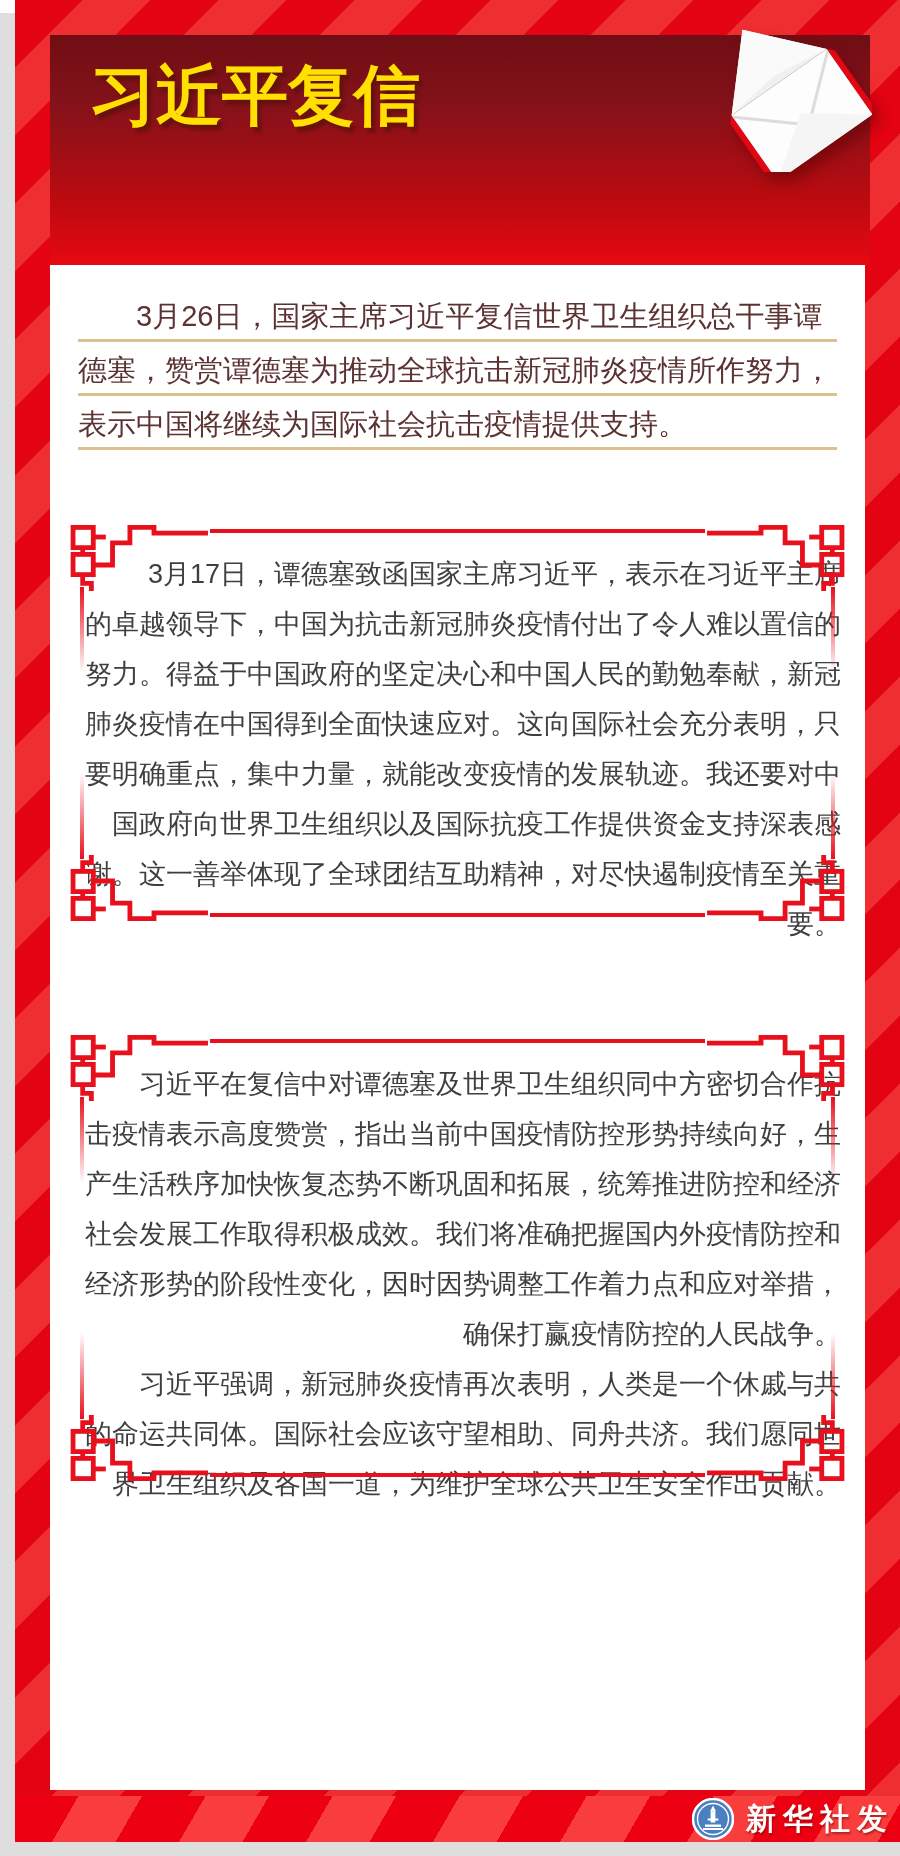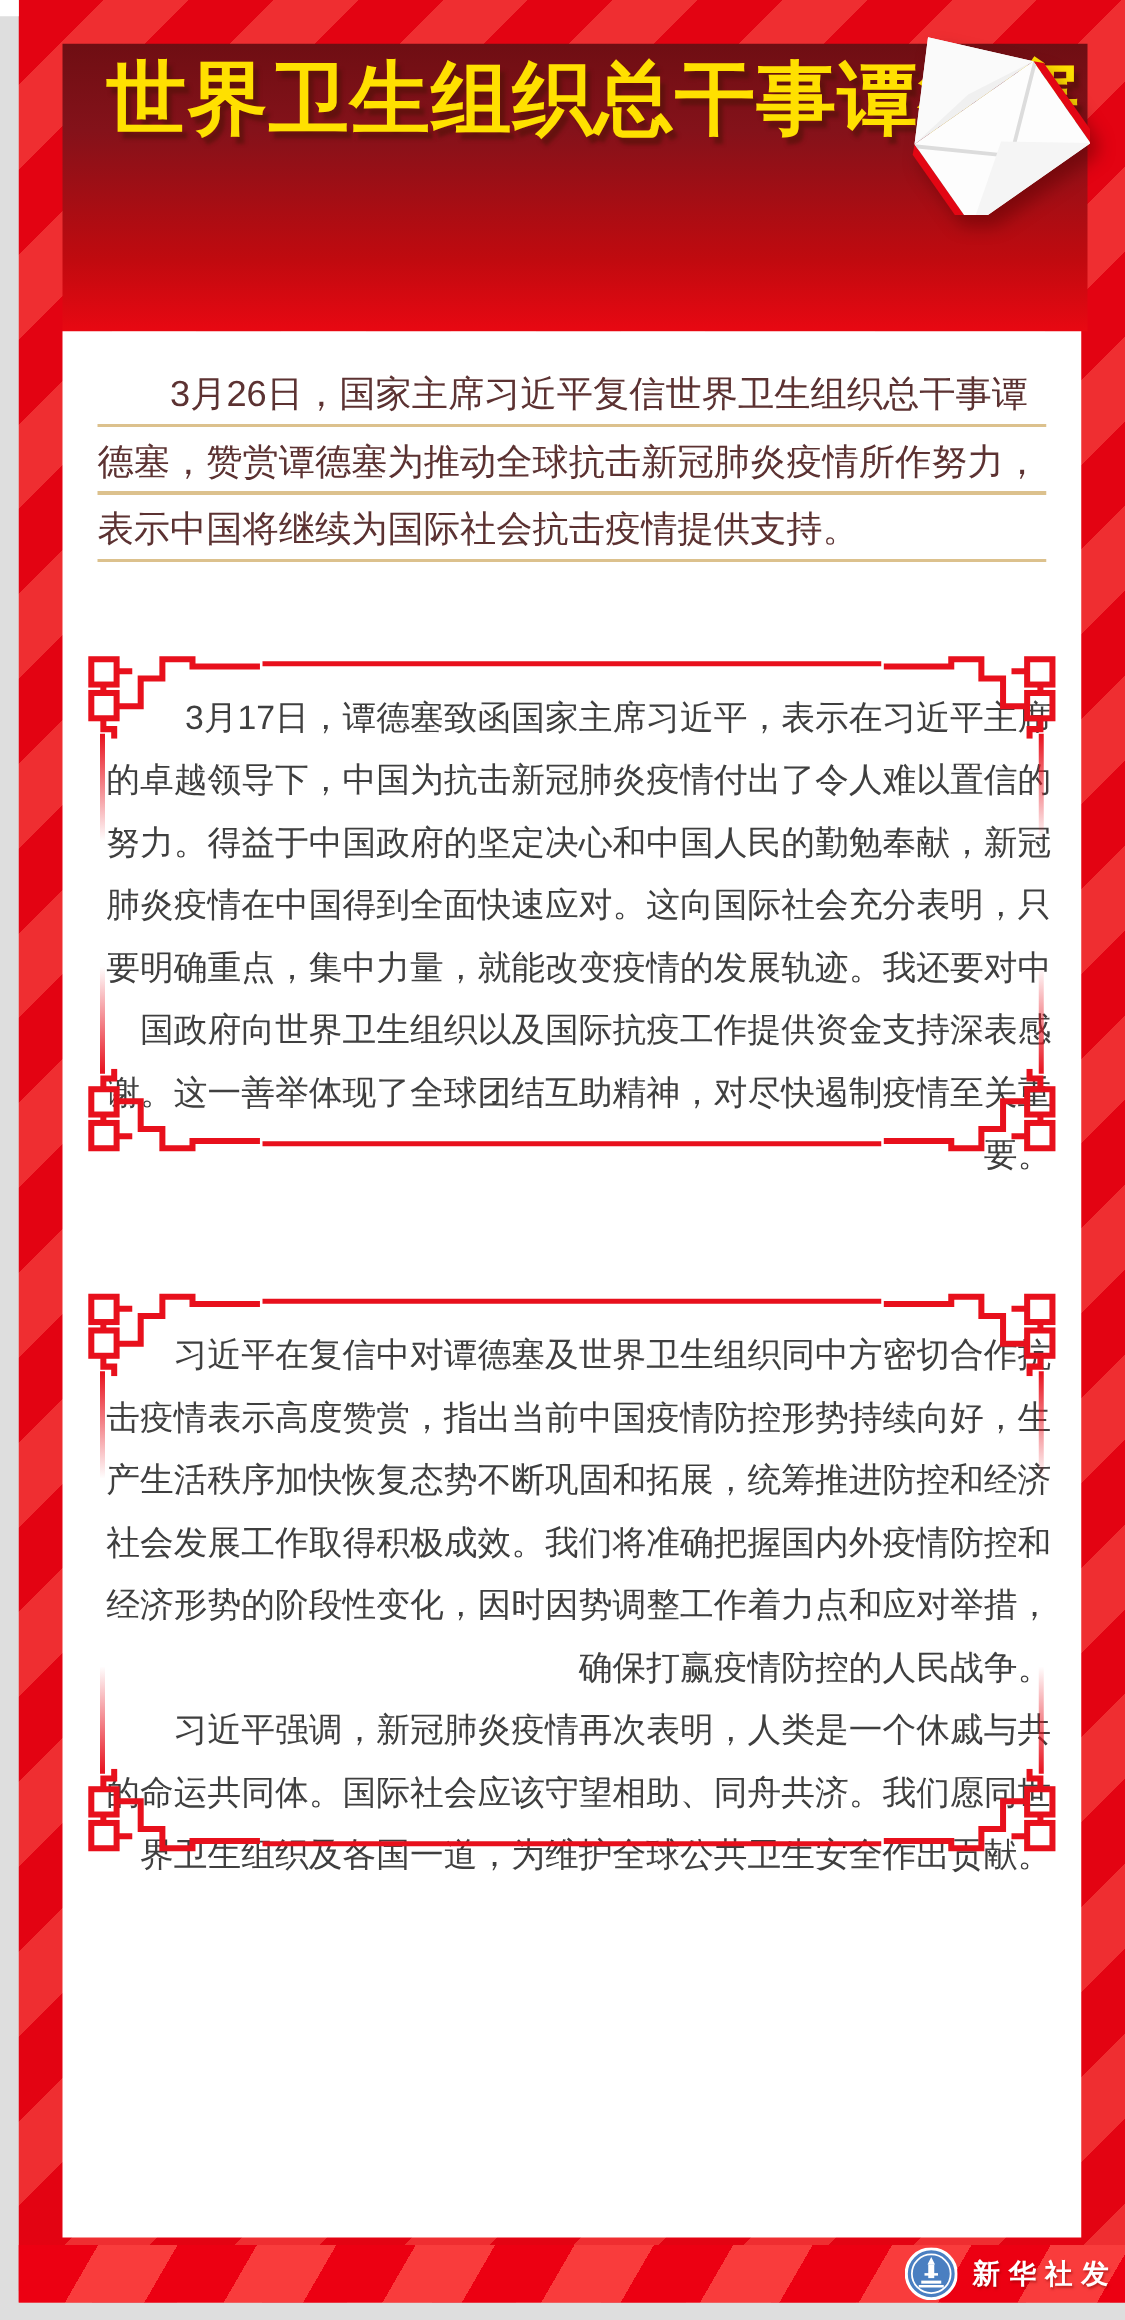--- a/index.html
+++ b/index.html
@@ -61,32 +61,32 @@
   .vfade.rt{right:12px;top:102px;background:linear-gradient(#e8101c,rgba(232,16,28,0));}
   .vfade.lb{left:12px;bottom:102px;background:linear-gradient(rgba(232,16,28,0),#e8101c);}
   .vfade.rb{right:12px;bottom:102px;background:linear-gradient(rgba(232,16,28,0),#e8101c);}
   
   .footer{
     position:absolute;left:0;right:0;bottom:0;height:46px;
     background:repeating-linear-gradient(120deg,#ec0012 0 55px,#f93c3c 55px 110px);
     display:flex;align-items:center;justify-content:flex-end;
   }
   .credit{
-    color:#ffffff;font-size:22px;font-weight:bold;letter-spacing:7px;
+    color:#ffffff;font-size:30px;font-weight:bold;letter-spacing:7px;
     margin:0 6px 0 12px;text-shadow:1px 2px 2px rgba(120,0,0,.5);
   }
   .logo{width:42px;height:42px;flex:0 0 auto;}
 </style>
 </head>
 <body>
 
 <div class="poster">
 
   <div class="banner">
-    <div class="title2">世界卫生组织总干事谭德塞</div>
+    <div class="title1">习近平复信</div>
   </div>
 
   <svg class="envelope" viewBox="0 0 172 170">
     <g transform="rotate(-35 86 90)">
       <polygon points="28,78 86,14 144,78" fill="#f0f0f0"></polygon>
       <polygon points="28,78 86,14 144,78 86,70" fill="#fafafa"></polygon>
       <polygon points="22,84 28,78 28,158 22,164" fill="#e30613"></polygon>
       <polygon points="150,84 144,78 144,158 150,164" fill="#e30613"></polygon>
       <rect x="28" y="78" width="116" height="80" fill="#fdfdfd"></rect>
       <polygon points="28,78 86,128 144,78 144,82 86,132 28,82" fill="#dcdcdc"></polygon>

